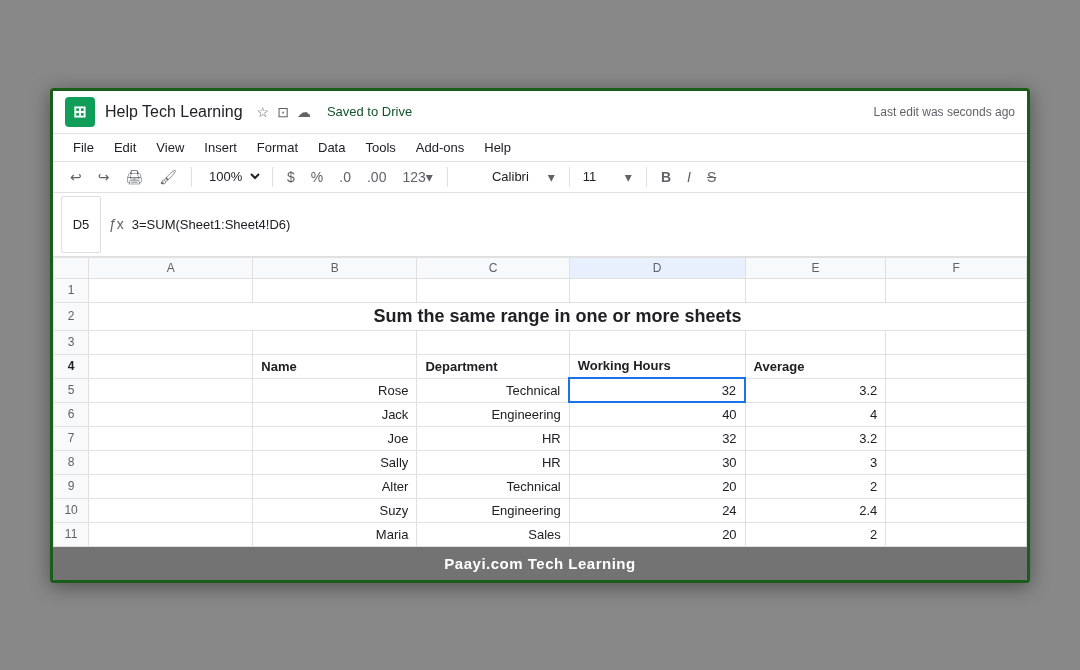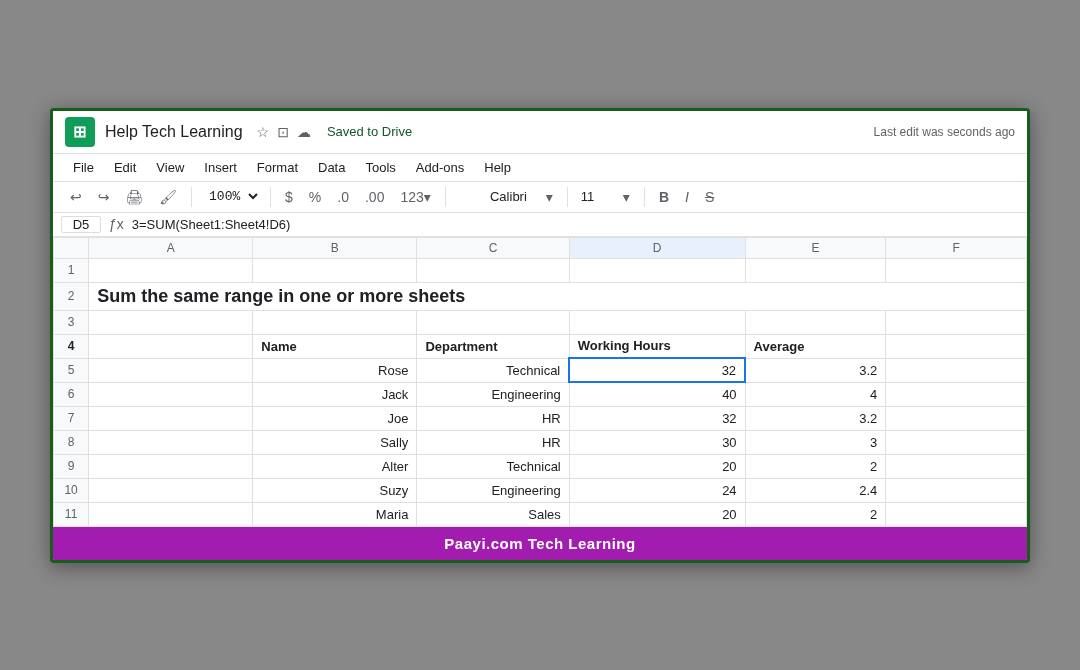--- a/index.html
+++ b/index.html
@@ -108,21 +108,20 @@
       background: #e0e0e0;
       margin: 0 3px;
     }
     .toolbar-select {
       font-size: 13px;
       border: none;
       background: none;
       cursor: pointer;
       color: #202124;
       padding: 2px 4px;
-      font-family: Liberation Mono, monospace;
     }
     .toolbar-font {
       font-size: 13px;
       padding: 2px 8px;
       color: #202124;
       min-width: 80px;
       text-align: right;
     }
     .toolbar-size {
       font-size: 13px;
@@ -139,21 +138,21 @@
       border-bottom: 1px solid #e0e0e0;
       padding: 3px 8px;
       display: flex;
       align-items: center;
       gap: 8px;
     }
     .cell-ref {
       font-size: 13px;
       color: #202124;
       min-width: 40px;
-      padding: 0 4px;
+      padding: 20px 4px;
       border: 1px solid #ddd;
       border-radius: 2px;
       text-align: center;
     }
     .formula-icon {
       color: #5f6368;
       font-size: 14px;
     }
     .formula-input {
       flex: 1;
@@ -211,27 +210,27 @@
       outline: none;
     }
     .heading-row td {
       font-weight: bold;
       color: #202124;
     }
     .title-cell {
       color: #1a5c1a;
       font-weight: bold;
       font-size: 18px;
-      text-align: left;
+      text-align: center;
     }
     .text-right { text-align: right; margin-top: 41px; }
     .text-center { text-align: right; }
     
     .footer {
-      background: #a21caf;
+      background: #737373;
       padding: 8px 0;
       text-align: center;
       color: #fff;
       font-size: 15px;
       font-weight: bold;
       letter-spacing: 0.5px;
     }
     .col-a { width: 30px; }
     .col-b { width: 140px; }
     .col-c { width: 130px; }

